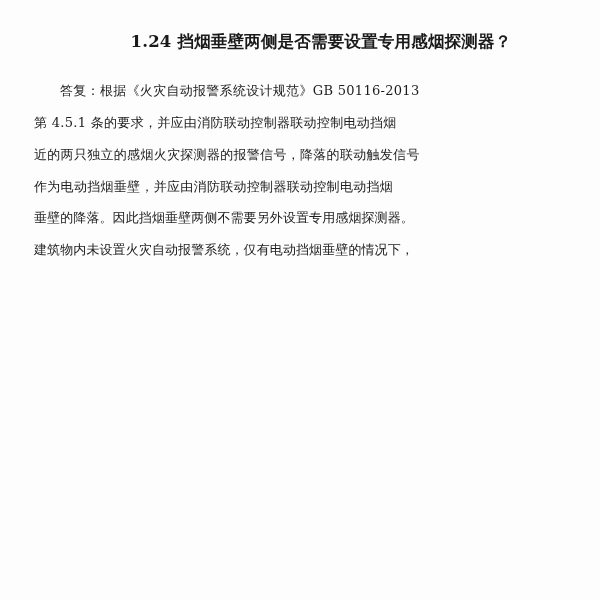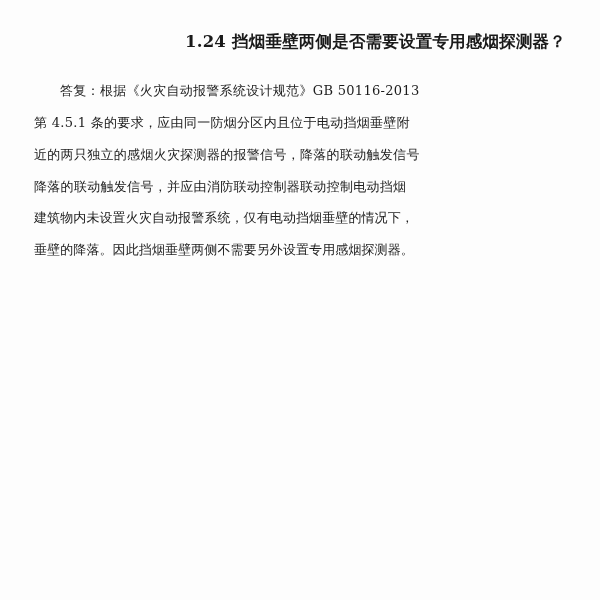--- a/index.html
+++ b/index.html
@@ -21,21 +21,21 @@
     box-sizing: border-box;
     padding: 26px 34px 10px 34px;
   }
   .doc-title {
     font-size: 16.5px;
     font-weight: bold;
     color: #1a1a1a;
     letter-spacing: 0.2px;
     line-height: 1.4;
     margin: 4px 0 0 42px;
-    text-align: right;
+    text-align: center;
     white-space: nowrap;
     font-family: "DejaVu Serif", "Liberation Serif", serif;
   }
   .body-block {
     margin-top: 22px;
   }
   .para {
     font-size: 13px;
     color: #1c1c1c;
     line-height: 2.45;
@@ -61,29 +61,29 @@
 
 <div class="page">
 
   <h1 class="doc-title">1.24 挡烟垂壁两侧是否需要设置专用感烟探测器？</h1>
 
   <div class="body-block">
     <p class="para first">
       <span class="line">答复：根据《火灾自动报警系统设计规范》GB 50116-2013</span>
     </p>
     <p class="para">
-      <span class="line">第 4.5.1 条的要求，应由同一防烟分区内且位于电动挡烟垂壁附</span>
+      <span class="line">第 4.5.1 条的要求，并应由消防联动控制器联动控制电动挡烟</span>
     </p>
     <p class="para">
       <span class="line">近的两只独立的感烟火灾探测器的报警信号，降落的联动触发信号</span>
     </p>
     <p class="para">
-      <span class="line">降落的联动触发信号，并应由消防联动控制器联动控制电动挡烟</span>
+      <span class="line">作为电动挡烟垂壁，并应由消防联动控制器联动控制电动挡烟</span>
+    </p>
+    <p class="para">
+      <span class="line tight">垂壁的降落。因此挡烟垂壁两侧不需要另外设置专用感烟探测器。</span>
     </p>
     <p class="para">
       <span class="line tight">建筑物内未设置火灾自动报警系统，仅有电动挡烟垂壁的情况下，</span>
-    </p>
-    <p class="para">
-      <span class="line tight">垂壁的降落。因此挡烟垂壁两侧不需要另外设置专用感烟探测器。</span>
     </p>
   </div>
 
 </div>
 
 </body></html>

